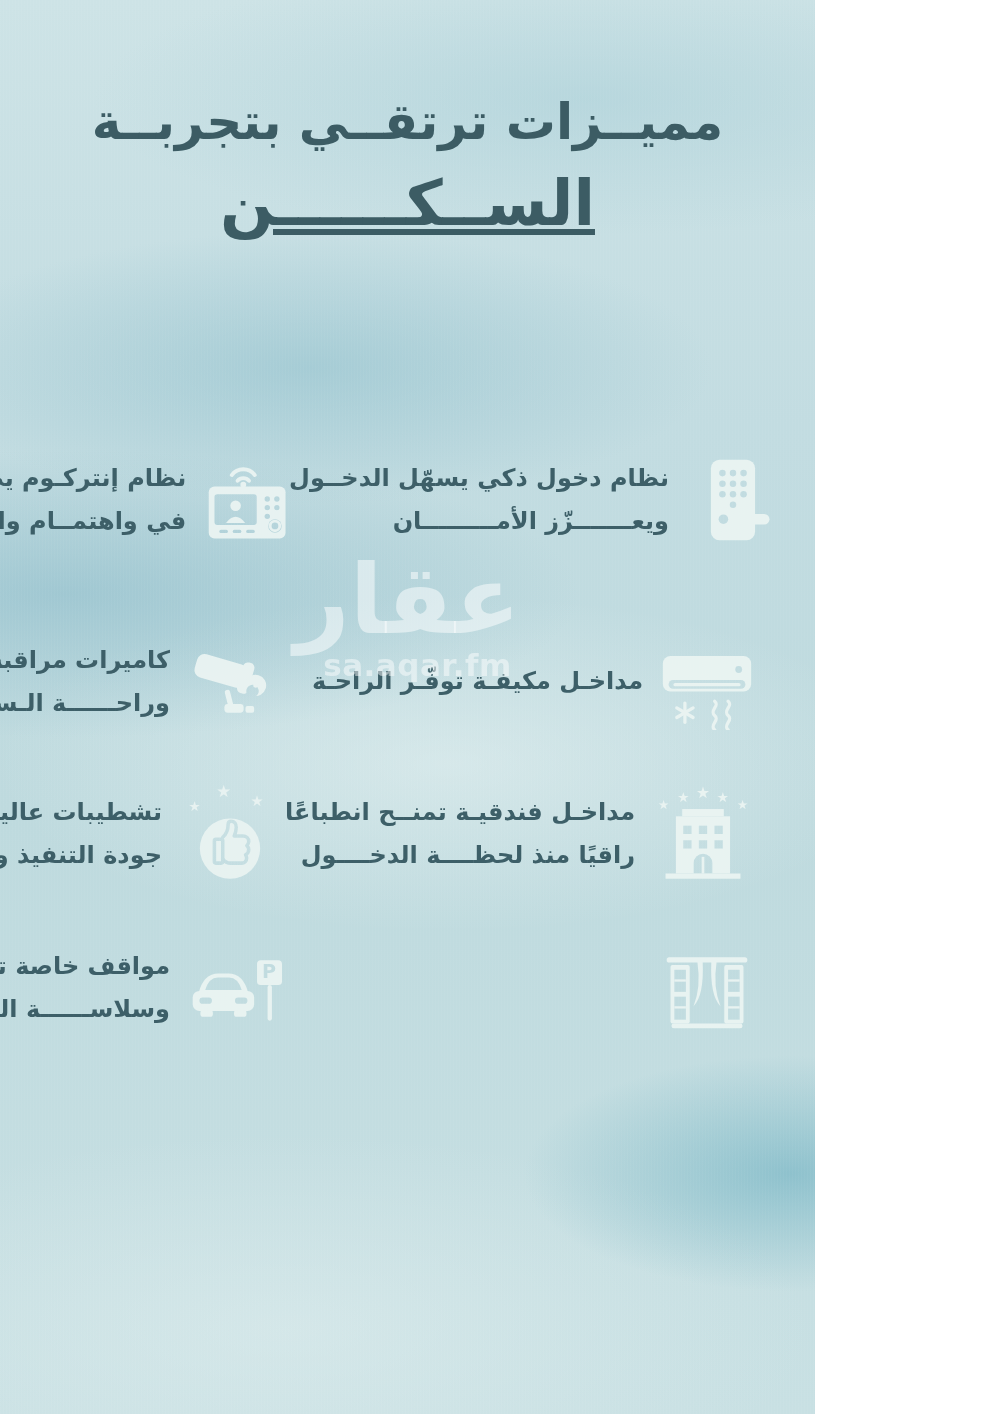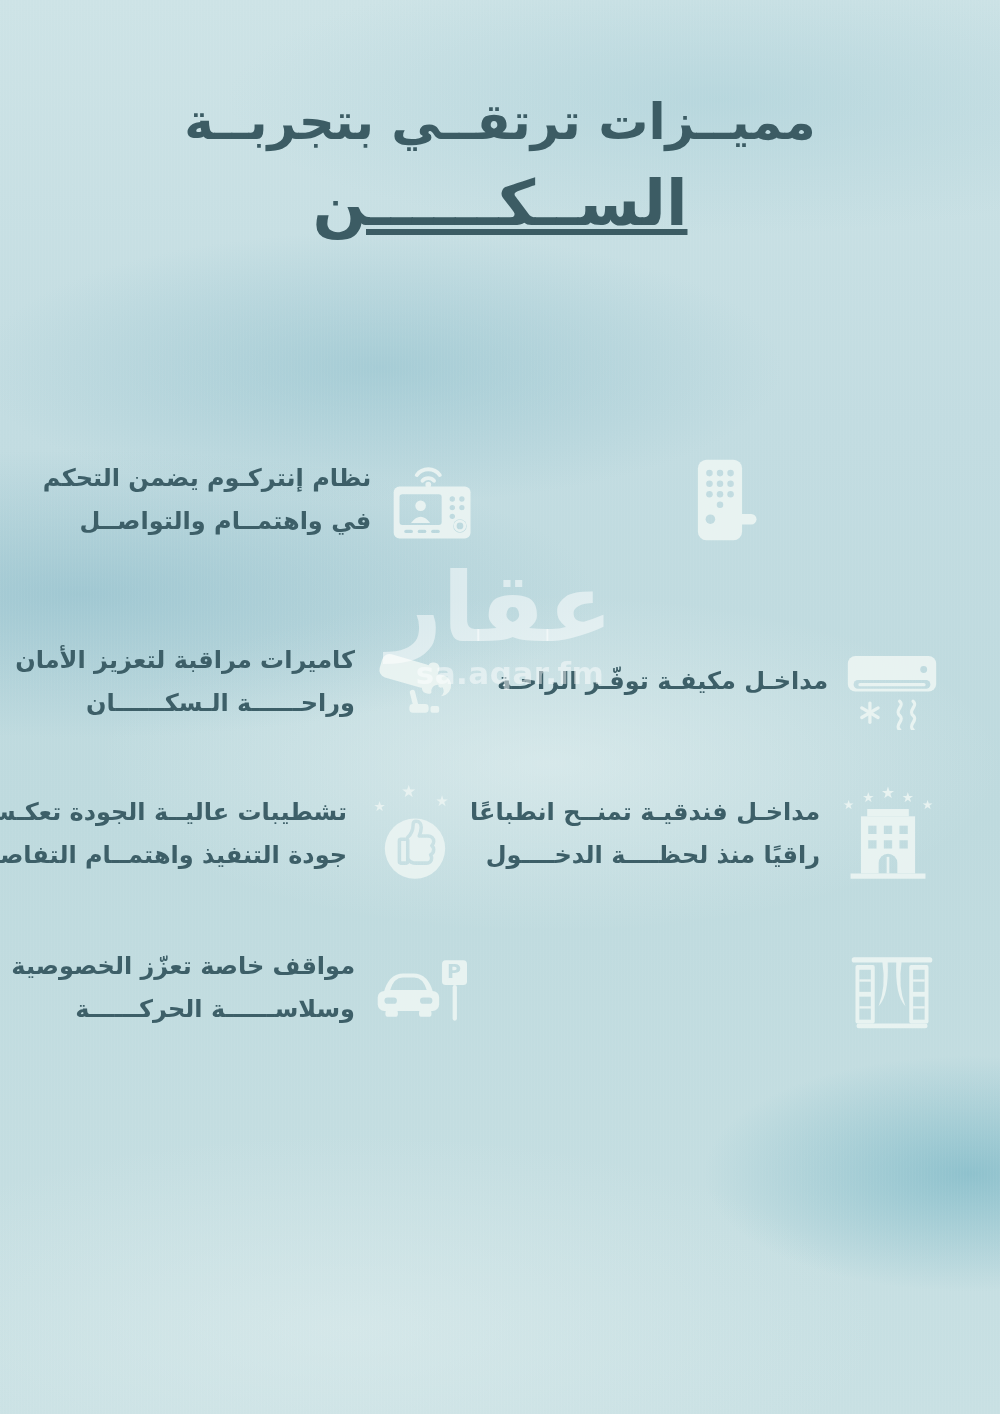--- a/index.html
+++ b/index.html
@@ -1,18 +1,18 @@
 <!DOCTYPE html>
 <html lang="ar"><head>
 <meta charset="utf-8">
 <style>
   html,body{margin:0;padding:0;}
   body{font-family:"DejaVu Sans",sans-serif;}
   .page{
-    position:relative;width:1000px;height:1414px;overflow:hidden;
+    position:relative;width:815px;height:1414px;overflow:hidden;
     background-color:#c4dee3;
     background-image:
       radial-gradient(ellipse 620px 210px at 38% 26%, rgba(141,190,203,.55), transparent 65%),
       radial-gradient(ellipse 860px 240px at 8% 42%, rgba(128,180,196,.50), transparent 60%),
       radial-gradient(ellipse 760px 210px at 72% 7%, rgba(160,202,212,.45), transparent 65%),
       radial-gradient(ellipse 430px 190px at 97% 83%, rgba(98,170,188,.55), transparent 62%),
       radial-gradient(ellipse 700px 260px at 55% 54%, rgba(233,243,243,.55), transparent 65%),
       radial-gradient(ellipse 820px 300px at 35% 94%, rgba(221,236,237,.60), transparent 65%),
       linear-gradient(180deg,#cde3e6 0%,#c2dce1 30%,#bedade 58%,#c8e0e3 100%);
   }
@@ -37,21 +37,21 @@
   .row-4{top:940px;}
   .icon{width:96px;height:96px;flex:0 0 96px;display:block;}
   .row-3 .icon{width:104px;height:104px;flex-basis:104px;}
   .icon svg{width:100%;height:100%;display:block;}
   .ftext{
     flex:1;text-align:right;color:#3d5f68;font-weight:bold;
     font-size:24px;line-height:1.8;white-space:nowrap;
   }
   .watermark{
     position:absolute;left:50%;top:552px;transform:translateX(-50%);
-    text-align:center;z-index:6;pointer-events:none;line-height:1;margin-top:8px;
+    text-align:center;z-index:6;pointer-events:none;line-height:1;
   }
   .wm-logo{font-size:96px;font-weight:bold;color:rgba(255,255,255,.50);direction:rtl;}
   .wm-url{font-size:31px;font-weight:bold;color:rgba(255,255,255,.48);margin-top:2px;letter-spacing:.5px;transform:translateX(10px);}
 </style>
 </head>
 <body>
 
 <div class="page">
 
   <div class="title">
@@ -83,20 +83,24 @@
             <circle cx="40" cy="70" r="5"></circle>
           </g>
         </mask>
         <g fill="#ecf5f3" opacity=".92" mask="url(#mk-lock)">
           <rect x="27" y="8" width="46" height="84" rx="9"></rect>
           <circle cx="40" cy="70" r="12.5"></circle>
           <rect x="40" y="64.5" width="48" height="11" rx="5.5"></rect>
         </g>
       </svg>
     </span>
+    <div class="ftext">
+      <div>نظام دخول ذكي يسهّل الدخــول</div>
+      <div>ويعـــــــزّز الأمـــــــــان</div>
+    </div>
   </div>
 
   <div class="feature col-l row-1">
     <span class="icon">
       <svg viewBox="0 0 100 100">
         <mask id="mk-itc">
           <rect width="100" height="100" fill="#fff"></rect>
           <g fill="#000">
             <rect x="13" y="44" width="44" height="32" rx="3"></rect>
             <circle cx="68" cy="49" r="2.8"></circle>

